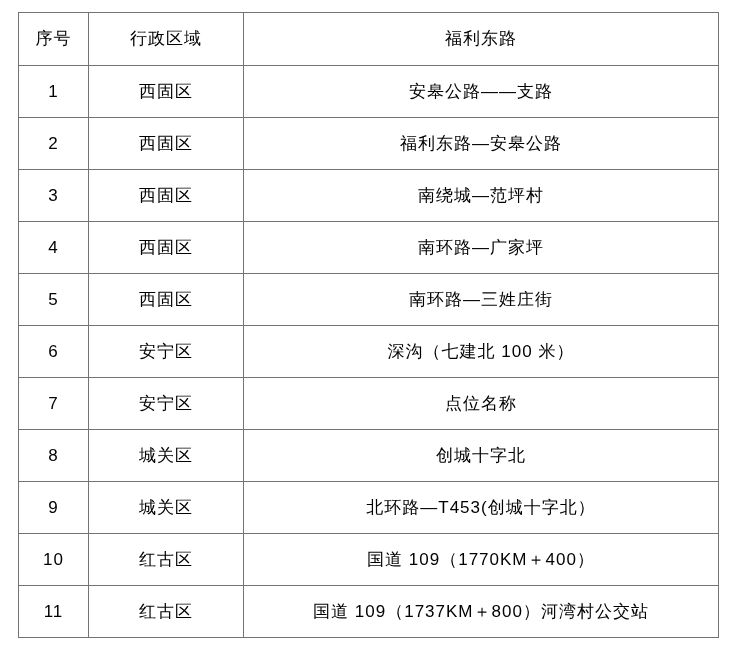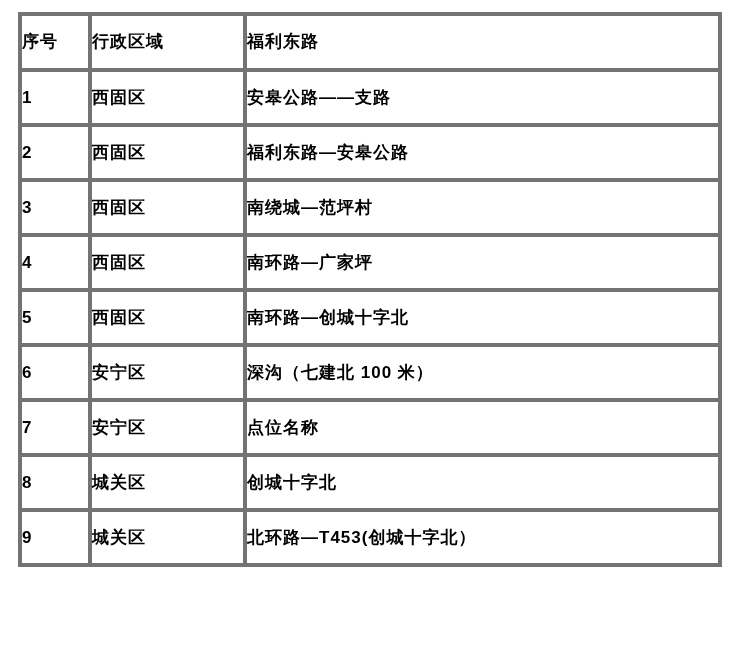--- a/index.html
+++ b/index.html
@@ -19,24 +19,24 @@
     box-sizing: border-box;
     padding: 12px 16px 12px 18px;
   }
   table.data-table {
     border-collapse: collapse;
     width: 700px;
     table-layout: fixed;
   }
   table.data-table th,
   table.data-table td {
-    border: 4px solid #737373;
-    text-align: left;
+    border: 1px solid #737373;
+    text-align: center;
     vertical-align: middle;
-    font-weight: bold;
+    font-weight: normal;
     font-size: 17px;
     letter-spacing: 1px;
     padding: 0;
     height: 51px;
     line-height: 1.25;
   }
   table.data-table th {
     height: 52px;
   }
   col.c-index { width: 70px; }
@@ -94,21 +94,21 @@
         <td class="cell-site">南绕城—范坪村</td>
       </tr>
       <tr>
         <td class="cell-index">4</td>
         <td class="cell-district">西固区</td>
         <td class="cell-site">南环路—广家坪</td>
       </tr>
       <tr>
         <td class="cell-index">5</td>
         <td class="cell-district">西固区</td>
-        <td class="cell-site">南环路—创城十字北</td>
+        <td class="cell-site">南环路—三姓庄街</td>
       </tr>
       <tr>
         <td class="cell-index">6</td>
         <td class="cell-district">安宁区</td>
         <td class="cell-site">深沟（七建北 100 米）</td>
       </tr>
       <tr>
         <td class="cell-index">7</td>
         <td class="cell-district">安宁区</td>
         <td class="cell-site">点位名称</td>
@@ -116,15 +116,25 @@
       <tr>
         <td class="cell-index">8</td>
         <td class="cell-district">城关区</td>
         <td class="cell-site">创城十字北</td>
       </tr>
       <tr>
         <td class="cell-index">9</td>
         <td class="cell-district">城关区</td>
         <td class="cell-site">北环路—T453(创城十字北）</td>
       </tr>
+      <tr>
+        <td class="cell-index">10</td>
+        <td class="cell-district">红古区</td>
+        <td class="cell-site">国道 109（1770KM＋400）</td>
+      </tr>
+      <tr>
+        <td class="cell-index">11</td>
+        <td class="cell-district">红古区</td>
+        <td class="cell-site">国道 109（1737KM＋800）河湾村公交站</td>
+      </tr>
     </tbody>
   </table>
 </div>
 
 </body></html>

